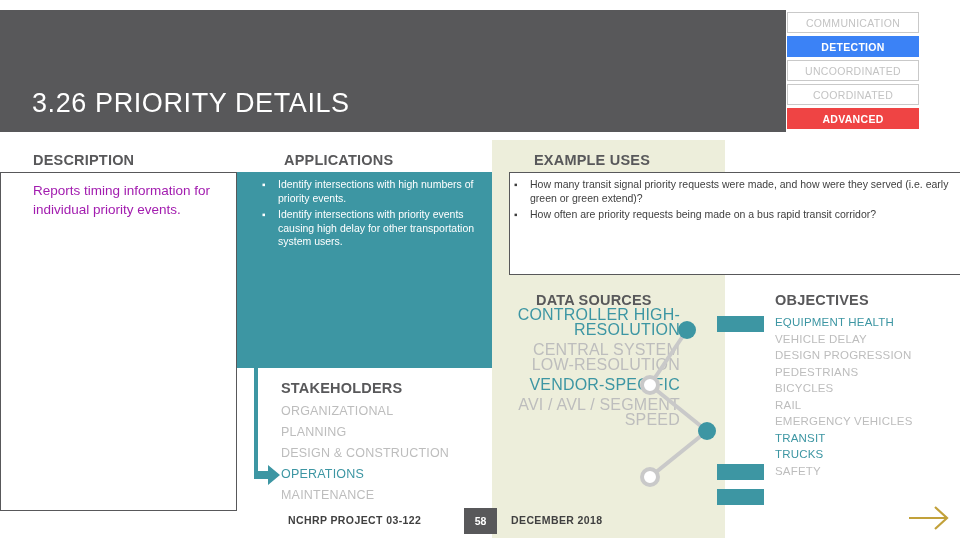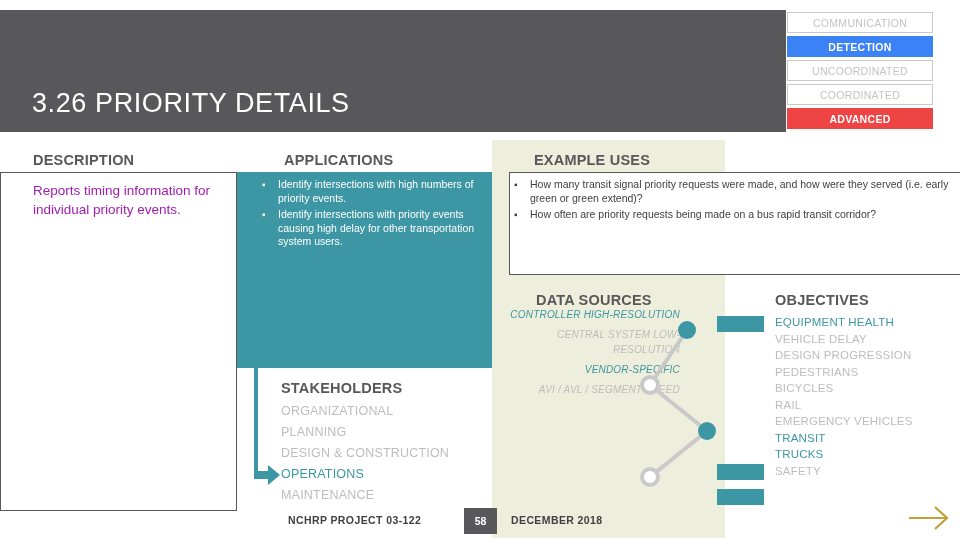--- a/index.html
+++ b/index.html
@@ -29,21 +29,21 @@
     letter-spacing: 0.6px;
     color: #ffffff;
     font-weight: 400;
     white-space: nowrap;
   }
 
   
   .badges {
     position: absolute;
     left: 787px; top: 12px;
-    width: 146px;
+    width: 132px;
   }
   .badge {
     height: 21px;
     margin-bottom: 3px;
     display: flex;
     align-items: center;
     justify-content: center;
     font-size: 10.5px;
     letter-spacing: 0.3px;
     box-sizing: border-box;
@@ -178,25 +178,24 @@
 
   
   #ds-head { left: 536px; top: 292px; }
   .ds-list {
     position: absolute;
     left: 505px; top: 307px;
     width: 175px;
     text-align: right;
   }
   .ds-item {
-    font-size: 10px;
+    font-size: 16px;
     line-height: 15px;
     color: #bdbdbd;
     letter-spacing: 0.2px;
-    font-style: italic;
   }
   .ds-item.active { color: #3d96a3; }
   .ds-item + .ds-item { margin-top: 5px; }
   .ds-graph {
     position: absolute;
     left: 635px; top: 305px;
     width: 90px; height: 200px;
   }
 
   

